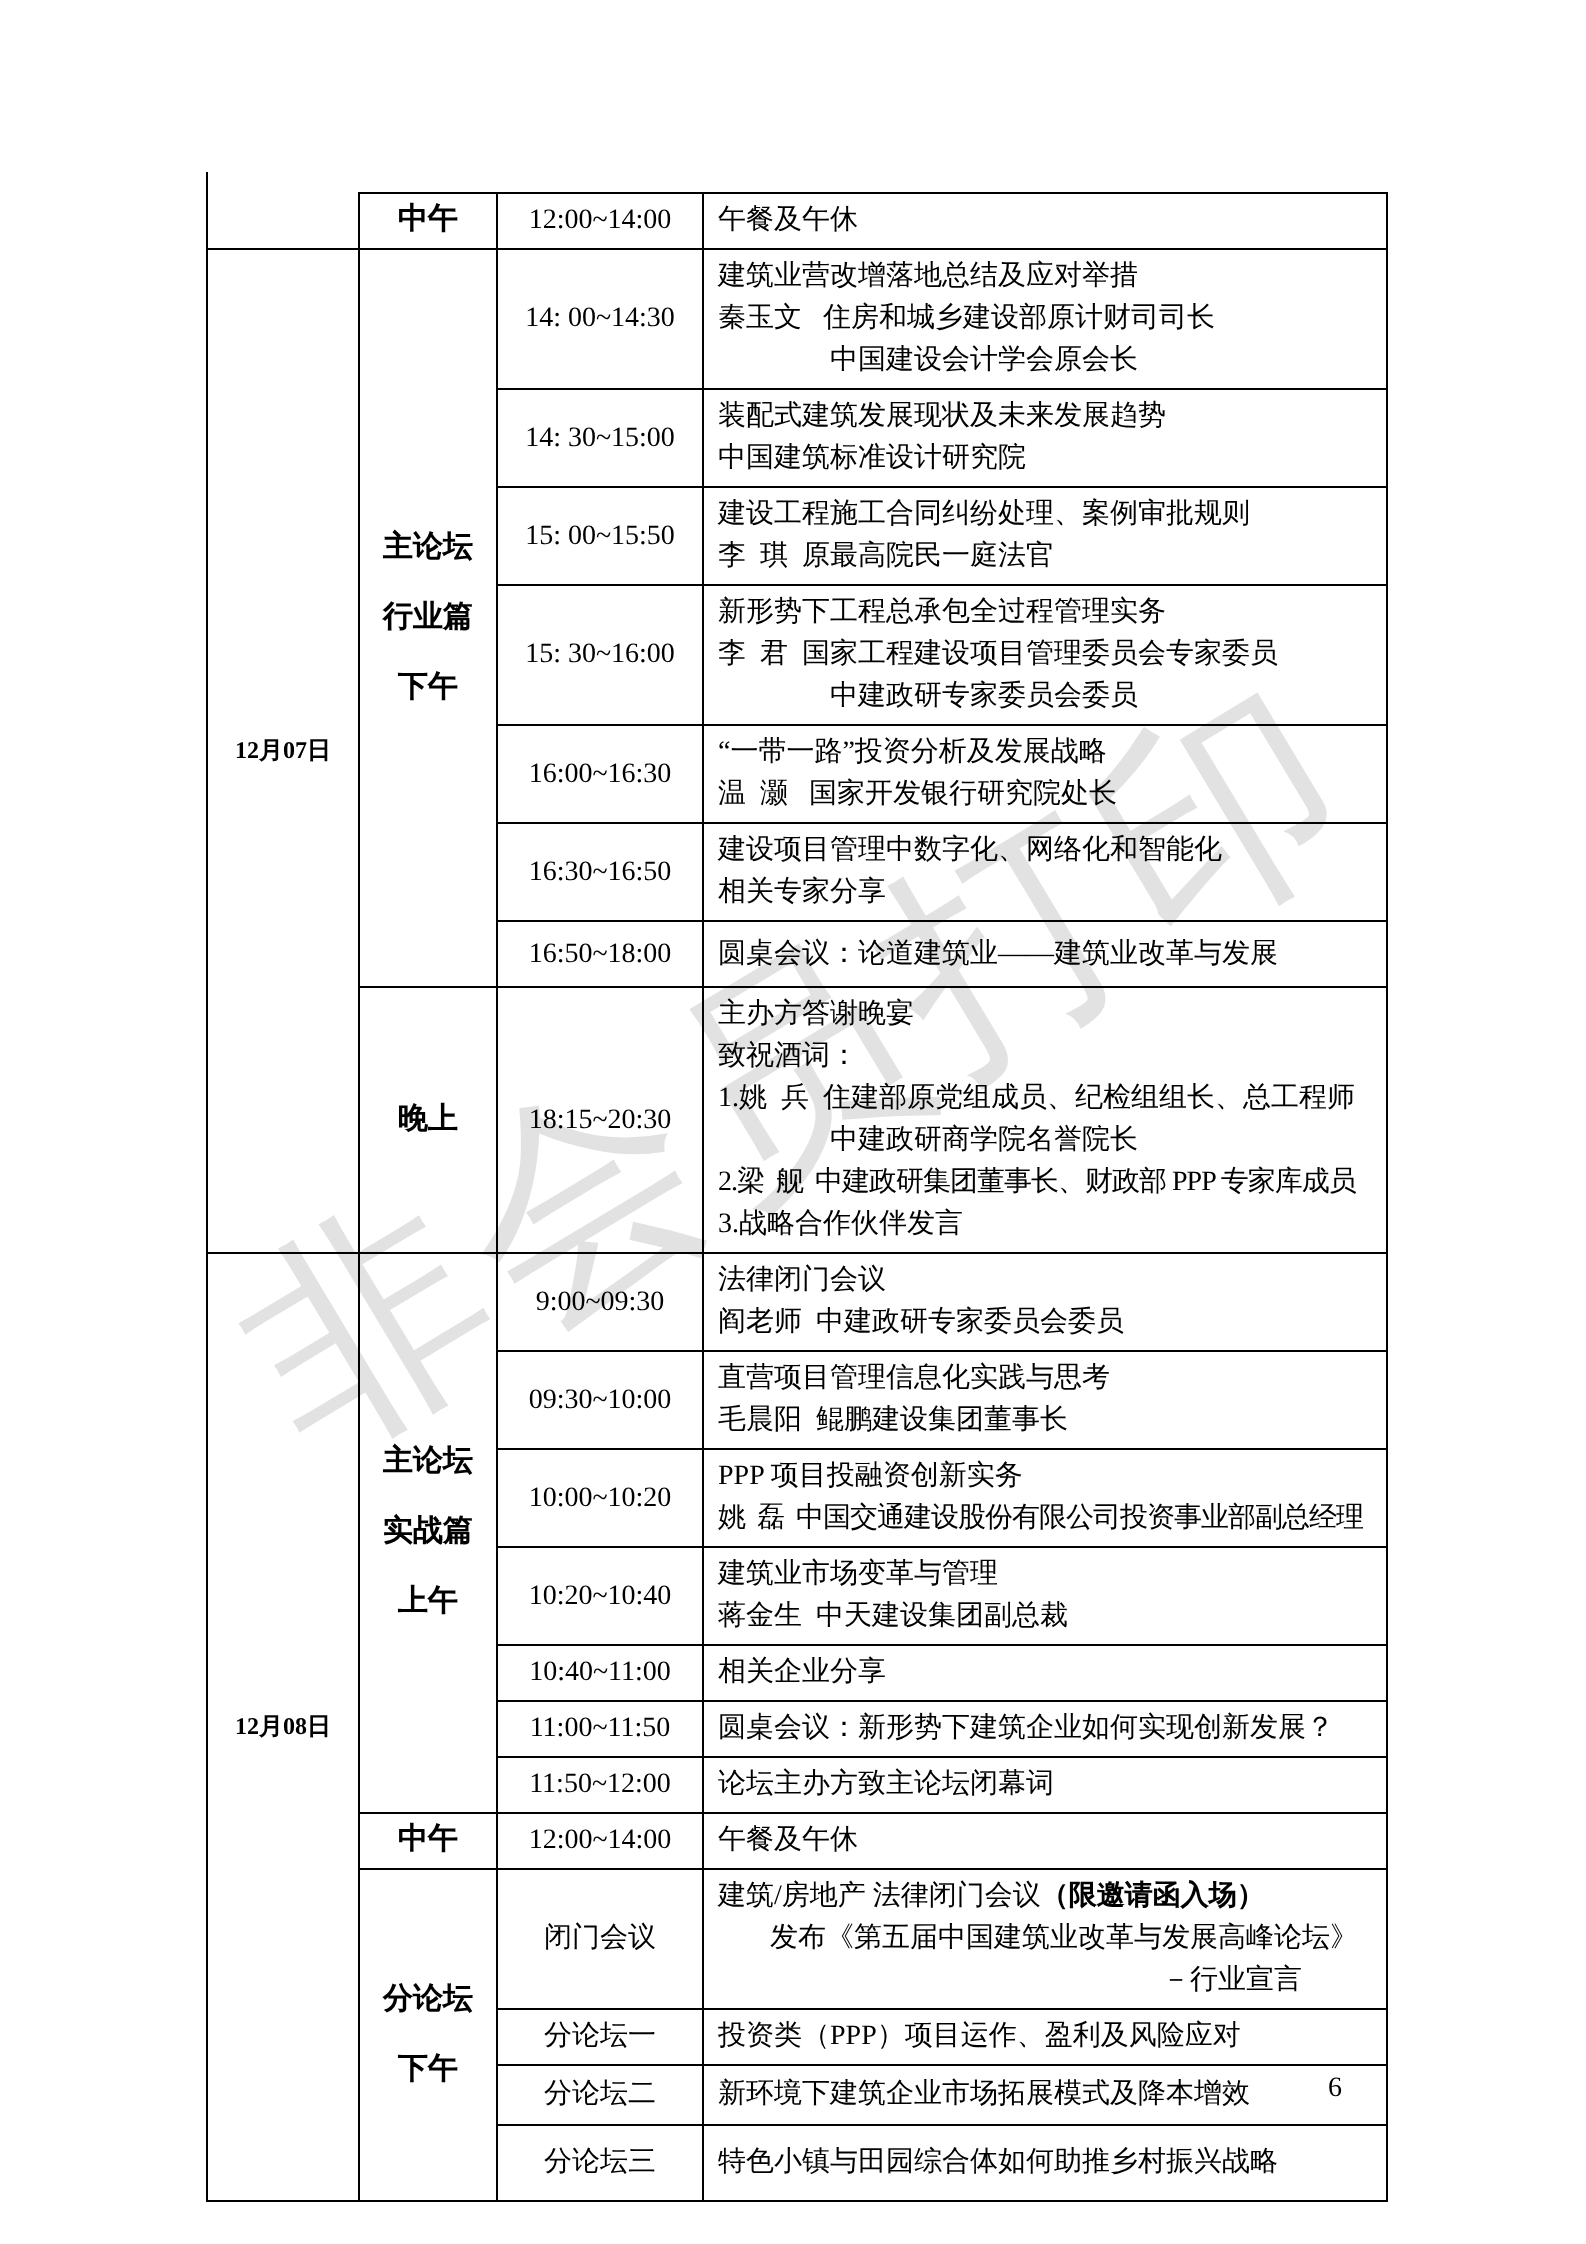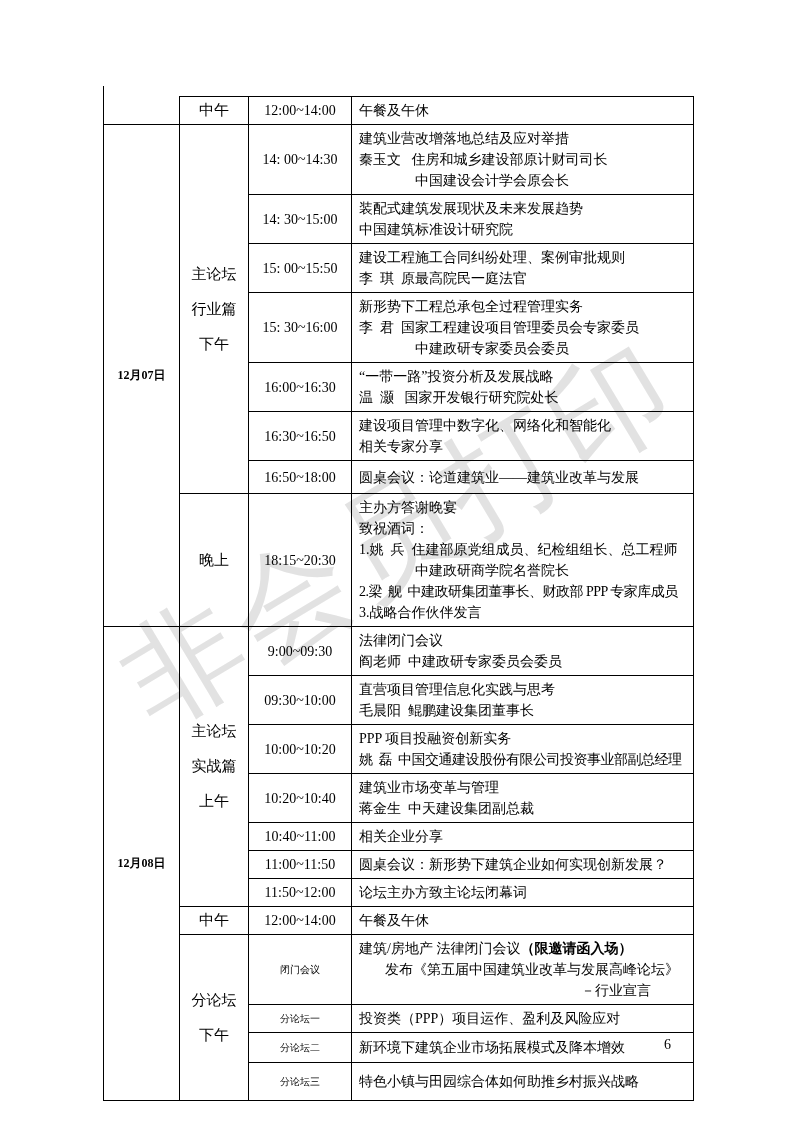--- a/index.html
+++ b/index.html
@@ -15,22 +15,22 @@
     font-family:"DejaVu Sans",sans-serif;user-select:none;
   }
   .stub{position:absolute;left:103px;top:86px;width:1px;height:11px;background:#000;z-index:2;}
   table.agenda{
     position:absolute;left:103px;top:96px;width:590px;z-index:1;
     border-collapse:collapse;table-layout:fixed;background:transparent;
   }
   td{border:1px solid #000;padding:0;vertical-align:middle;font-size:14px;line-height:21px;}
   td.no-top{border-top:none;}
   td.date{ text-align:center;font-weight:bold;font-size:12px;}
-  td.sess{ text-align:center;font-weight:normal;font-size:15px;}
-  td.slot{ text-align:center;font-weight:normal;font-size:10px;}
+  td.sess{ text-align:center;font-weight:bold;font-size:15px;}
+  td.slot{ text-align:center;font-weight:normal;font-size:14px;}
   td.time{ text-align:center;font-size:14px;white-space:pre;margin-left:31px;}
   td.cont{ padding:3px 2px 3px 7px;}
   .sline{line-height:21px;margin:14px 0;}
   .ln{white-space:pre-wrap;line-height:21px;}
   .ind1{padding-left:56px;}
   .ind2{padding-left:26px;}
   .ind3{padding-left:222px;}
   .tight{letter-spacing:-0.5px;}
   .b{font-weight:bold;}
   .pagenum{position:absolute;left:664px;top:1037px;font-size:14px;}

